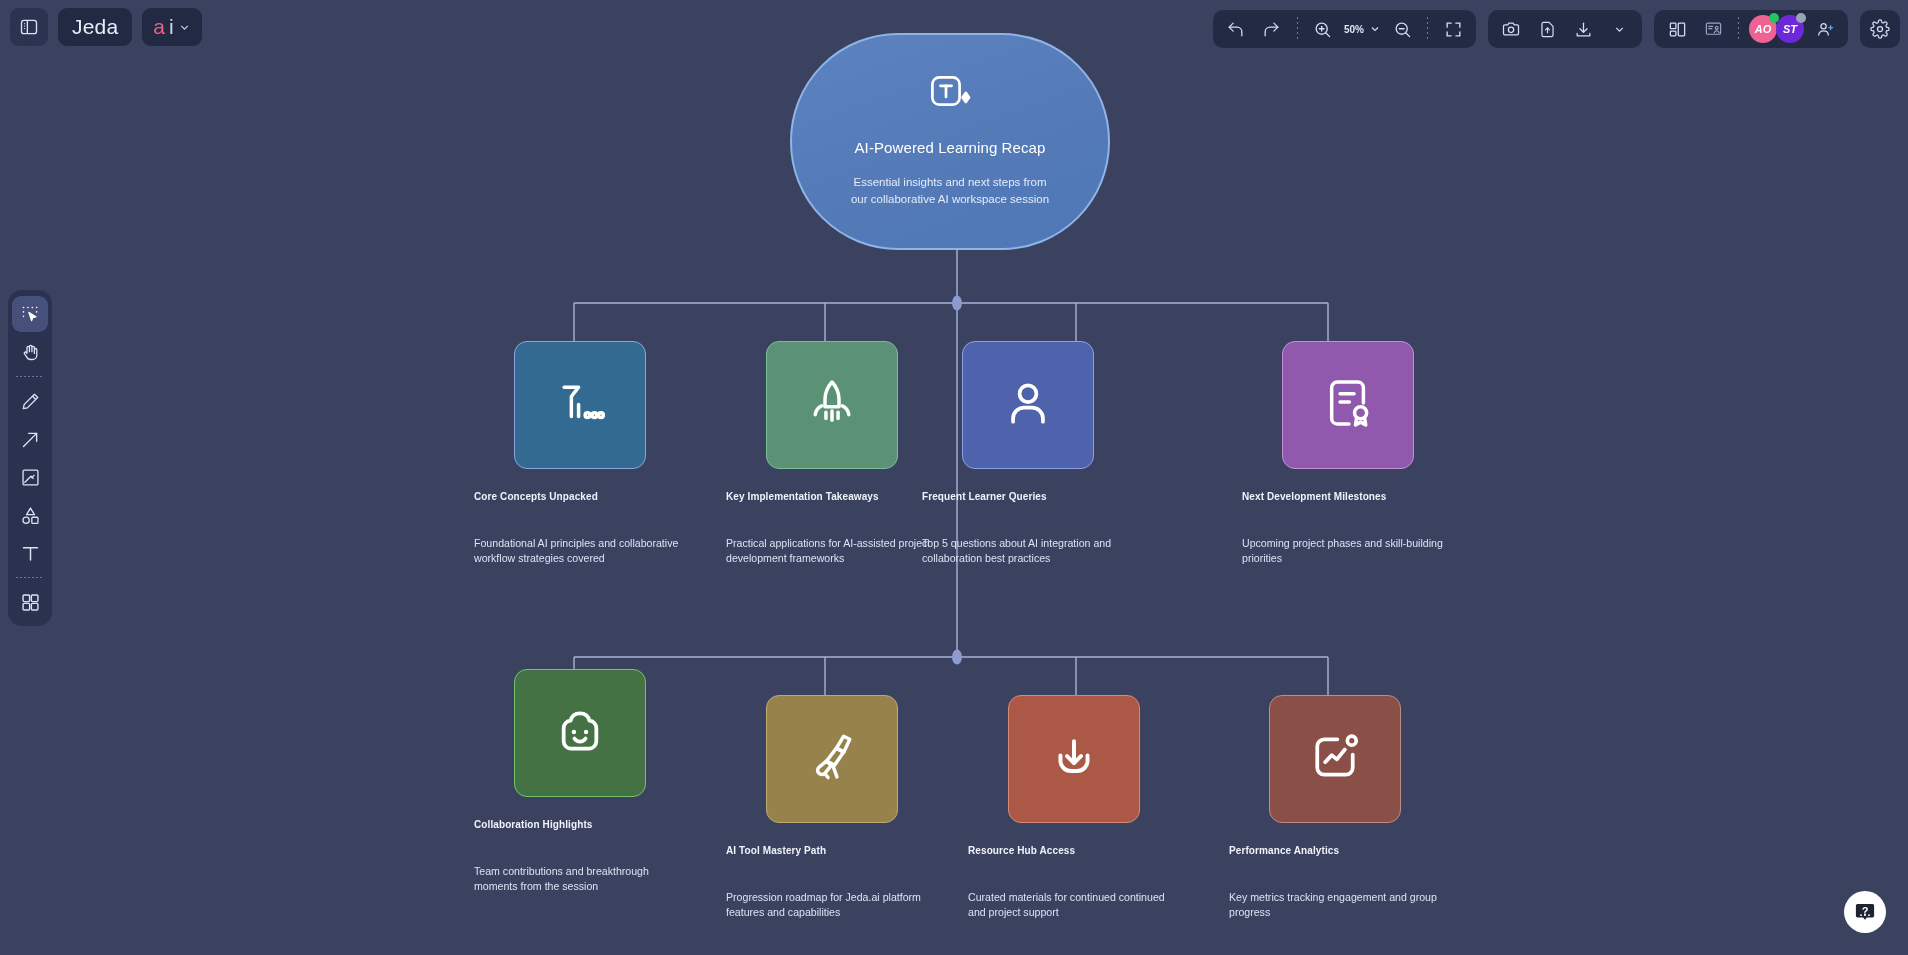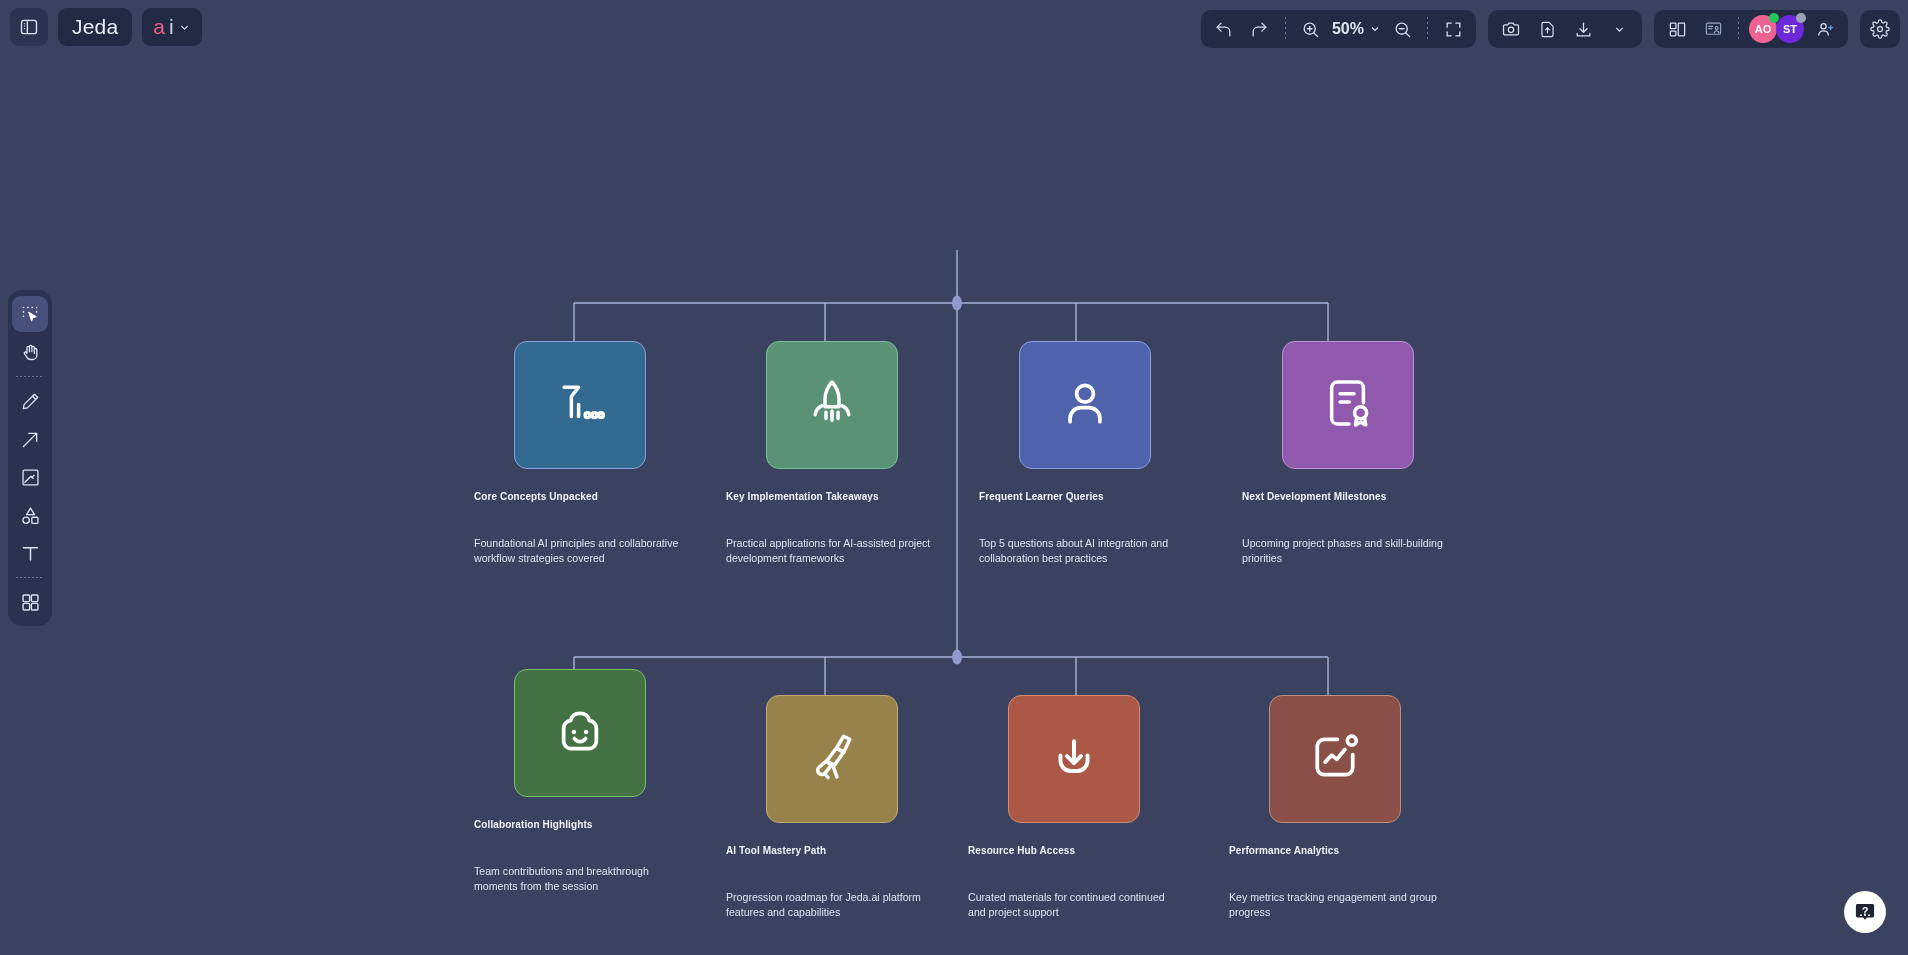--- a/index.html
+++ b/index.html
@@ -39,33 +39,34 @@
   .tb-right { position: absolute; right: 10px; top: 10px; display: flex; align-items: center; gap: 12px; }
   .pill-group {
     height: 38px; border-radius: 10px; background: #232b44;
     display: flex; align-items: center; padding: 0 6px; gap: 2px;
   }
   .tb-ico {
     width: 34px; height: 30px; display: flex; align-items: center; justify-content: center;
     border-radius: 7px; cursor: pointer;
   }
   .zoom-val {
-    font-size: 16px; font-weight: bold; color: #dfe5f2; padding: 0 2px;
+    font-size: 10px; font-weight: bold; color: #dfe5f2; padding: 0 2px;
     display: flex; align-items: center; gap: 5px; cursor: pointer;
   }
   .vdot {
     width: 1px; height: 24px; margin: 0 6px;
     background-image: linear-gradient(to bottom, #6f7a9a 50%, transparent 0);
     background-size: 1px 5px; background-repeat: repeat-y;
   }
   .avatar {
     width: 28px; height: 28px; border-radius: 50%;
     display: flex; align-items: center; justify-content: center;
     font-size: 11px; font-weight: bold; color: #fff; position: relative;
     cursor: pointer;
+    font-style: italic;
   }
   .avatar .dot {
     position: absolute; top: -2px; right: -2px;
     width: 10px; height: 10px; border-radius: 50%;
   }
   .settings-btn {
     width: 40px; height: 38px; border-radius: 10px; background: #232b44;
     display: flex; align-items: center; justify-content: center; cursor: pointer;
   }
 
@@ -358,20 +359,32 @@
         <line x1="574" y1="657" x2="1328" y2="657"></line>
         <line x1="574" y1="657" x2="574" y2="695"></line>
         <line x1="825" y1="657" x2="825" y2="695"></line>
         <line x1="1076" y1="657" x2="1076" y2="695"></line>
         <line x1="1328" y1="657" x2="1328" y2="695"></line>
       </g>
       <ellipse cx="957" cy="303" rx="5" ry="7.5" fill="#8e9ad0"></ellipse>
       <ellipse cx="957" cy="657" rx="5" ry="7.5" fill="#8e9ad0"></ellipse>
     </svg>
 
+    <div class="root-node">
+      <div class="root-icon">
+        <svg width="48" height="48" viewBox="0 0 24 24" fill="none" stroke="#ffffff" stroke-width="1.35" stroke-linecap="round" stroke-linejoin="round">
+          <rect x="3.2" y="3.2" width="13.6" height="13.6" rx="3.4"></rect>
+          <line x1="7.2" y1="7.4" x2="12.8" y2="7.4"></line>
+            <line x1="10" y1="7.4" x2="10" y2="13"></line>
+          <path d="M18.3 13.2l1.6 2.3 1.6-2.3-1.6-2.3z" fill="#ffffff"></path>
+        </svg>
+      </div>
+      <div class="root-title">AI-Powered Learning Recap</div>
+      <div class="root-sub">Essential insights and next steps from our collaborative AI workspace session</div>
+    </div>
 
     <div id="cards">
         <div class="card-wrap" style="left: 474px; top: 341px;">
           <div class="card-box" style="background: rgb(51, 106, 145); border: 1.6px solid rgb(141, 163, 224);">
             <span><svg width="56" height="56" viewBox="0 0 24 24" fill="none" stroke="#fff" stroke-width="1.5" stroke-linecap="round" stroke-linejoin="round">
                 <path d="M5.2 5.2h6.2l-3.1 4v8.6"></path>
                 <line x1="11.4" y1="12.6" x2="11.4" y2="17.8"></line>
                 <circle cx="15.2" cy="17.2" r="1"></circle>
                 <circle cx="18.2" cy="17.2" r="1"></circle>
                 <circle cx="21" cy="17.2" r="1"></circle>
@@ -387,21 +400,21 @@
                 <line x1="12" y1="15.4" x2="12" y2="19.4"></line>
                 <line x1="9.4" y1="16" x2="9.4" y2="18.6"></line>
                 <line x1="14.6" y1="16" x2="14.6" y2="18.6"></line>
                 <path d="M7.6 13.2c-1.6.7-2.6 2-2.8 3.8"></path>
                 <path d="M16.4 13.2c1.6.7 2.6 2 2.8 3.8"></path>
               </svg></span>
           </div>
           <div class="card-title">Key Implementation Takeaways</div>
           <div class="card-desc">Practical applications for AI-assisted project development frameworks</div>
         </div>
-        <div class="card-wrap" style="left: 979px; top: 341px;">
+        <div class="card-wrap" style="left: 922px; top: 341px;">
           <div class="card-box" style="background: rgb(79, 99, 173); border: 1.6px solid rgb(138, 160, 230);">
             <span><svg width="56" height="56" viewBox="0 0 24 24" fill="none" stroke="#fff" stroke-width="1.6" stroke-linecap="round" stroke-linejoin="round">
                 <circle cx="12" cy="8" r="3.6"></circle>
                 <path d="M5.6 20v-1.4A4.6 4.6 0 0 1 10.2 14h3.6a4.6 4.6 0 0 1 4.6 4.6V20"></path>
               </svg></span>
           </div>
           <div class="card-title">Frequent Learner Queries</div>
           <div class="card-desc">Top 5 questions about AI integration and collaboration best practices</div>
         </div>
         <div class="card-wrap" style="left: 1242px; top: 341px;">

